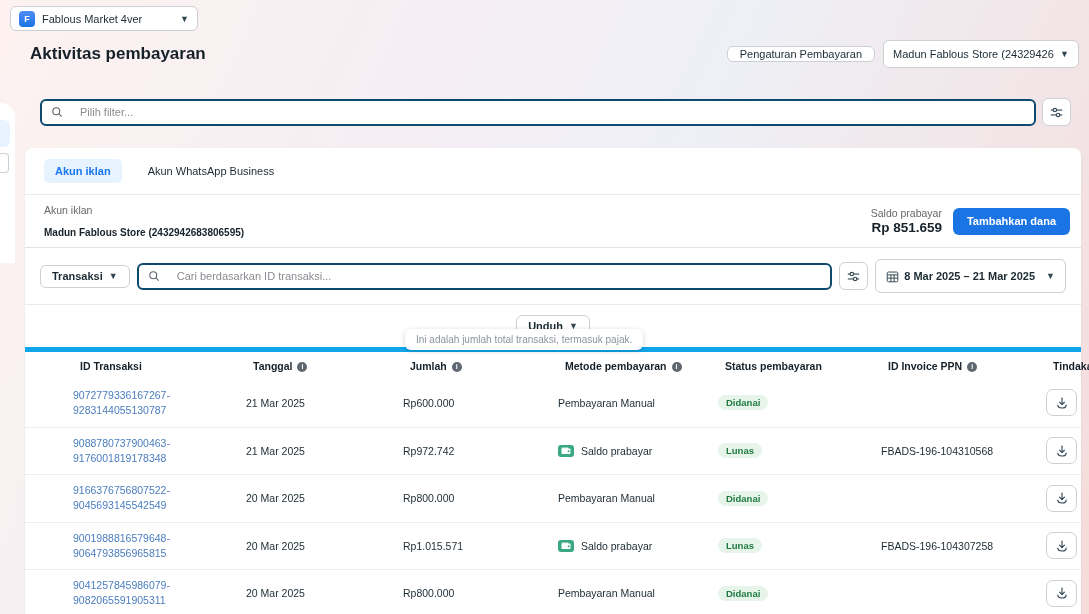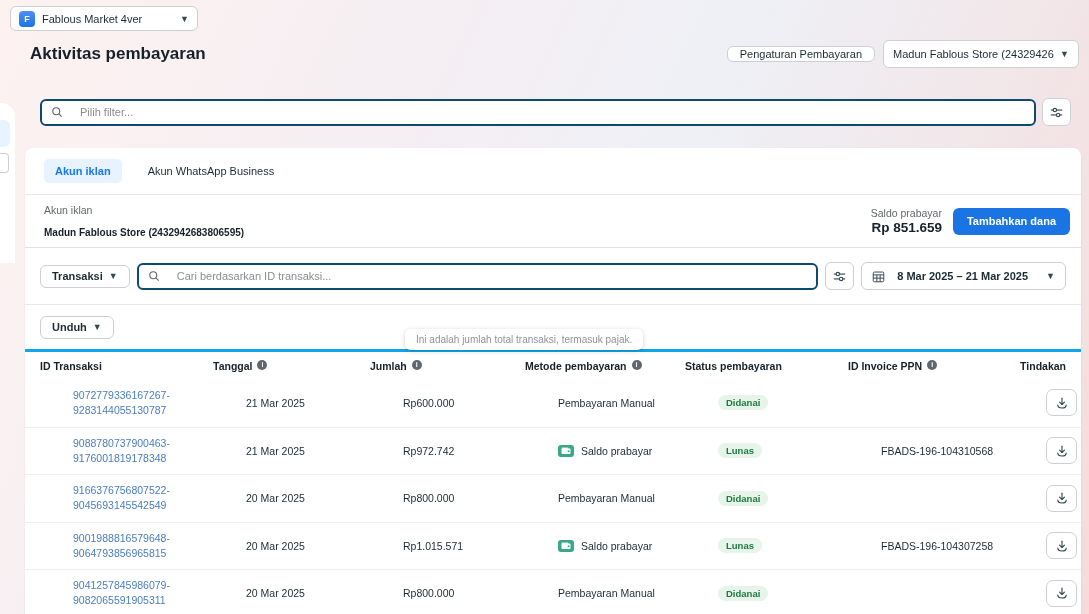--- a/index.html
+++ b/index.html
@@ -46,29 +46,29 @@
   .acct-row { height:53px; display:flex; align-items:center; justify-content:space-between; padding:0 11px 0 19px; border-bottom:1px solid #dfe2e6; }
   .small-gray { font-size:10.5px; color:#65676b; }
   .acct-name { font-size:10px; font-weight:700; margin-top:11px; color:#16212a; }
   .balance-wrap { display:flex; align-items:center; gap:11px; }
   .balance { text-align:right; }
   .balance-val { font-size:13.5px; font-weight:700; margin-top:1px; color:#16212a; }
   .primary-btn { background:var(--primary,#1b74e4); color:#fff; border:none; border-radius:6px; height:27px; padding:0 14px; font-size:11px; font-weight:700; font-family:inherit; cursor:pointer; }
 
   .controls-row { height:57px; display:flex; align-items:center; gap:7px; padding:0 15px; border-bottom:1px solid #e7e9ec; }
   .dd-btn { height:23px; padding:0 11px; font-weight:600; }
-  .date-btn { height:28px; padding:0 10px; gap:12px; font-weight:600; white-space:nowrap; }
-
-  .download-row { height:47px; display:flex; align-items:center; justify-content:flex-start; padding:0 15px; border-bottom:3px solid #0ea5e9; }
+  .date-btn { height:34px; padding:0 10px; gap:5px; font-weight:600; white-space:nowrap; }
+
+  .download-row { height:47px; display:flex; align-items:center; justify-content:center; padding:0 1px; border-bottom:5px solid #0ea5e9; }
 
   .tooltip { position:absolute; left:380px; top:181px; background:#fff; border-radius:6px; padding:5px 11px; font-size:10px; color:#8d949e; box-shadow:0 1px 5px rgba(0,0,0,.18); z-index:4; white-space:nowrap; }
 
   .tgrid { display:grid; grid-template-columns:173px 157px 155px 160px 163px 165px 1fr; align-items:center; padding:0 15px; }
   .thead { height:27px; font-size:10.5px; font-weight:700; color:#16212a; }
-  .thead .cell { display:flex; align-items:flex-start; gap:5px; }
+  .thead .cell { display:flex; align-items:flex-end; gap:5px;margin-left:40px; }
   .thead .cell.last { justify-content:flex-end; }
   .info-dot { width:10px; height:10px; border-radius:50%; background:#5f6770; color:#fff; font-size:7px; font-weight:700; display:inline-flex; align-items:center; justify-content:center; line-height:1; font-style:normal; }
   .trow { height:47.5px; border-top:1px solid #eceef1; font-size:10.5px;padding-left:48px; }
   .trow:first-of-type { border-top:none; }
   .txn-link { color:var(--link,#4a7dbe); max-width:135px; line-height:1.45; overflow-wrap:break-word; cursor:pointer; }
   .method-cell { display:flex; align-items:flex-end; gap:7px; }
   .badge { display:inline-block; background:var(--status-bg,#e6f4ea); color:var(--status-text,#1f7a40); font-size:9.5px; font-weight:700; padding:2px 8px; border-radius:9px; }
   .cell-last { display:flex; justify-content:flex-end; padding-right:26px; }
   .dl-btn { width:31px; height:27px; border-radius:7px; }
 </style>

